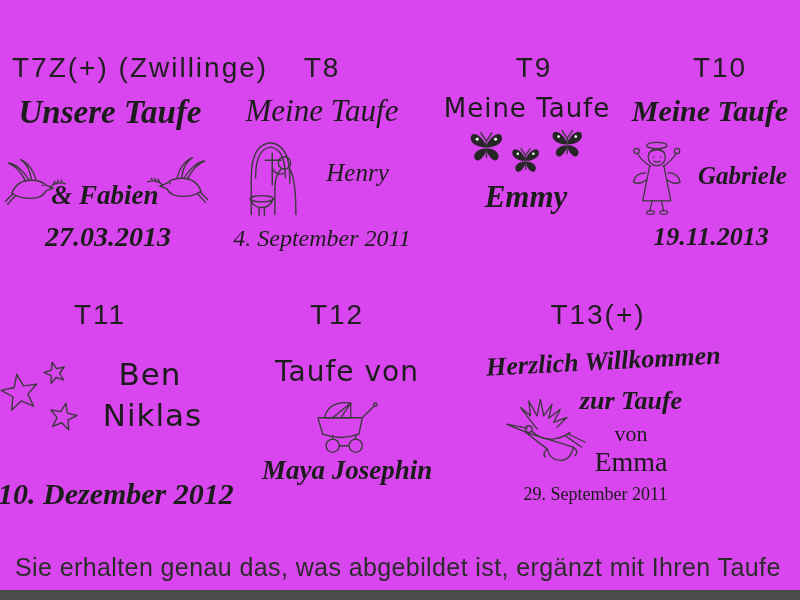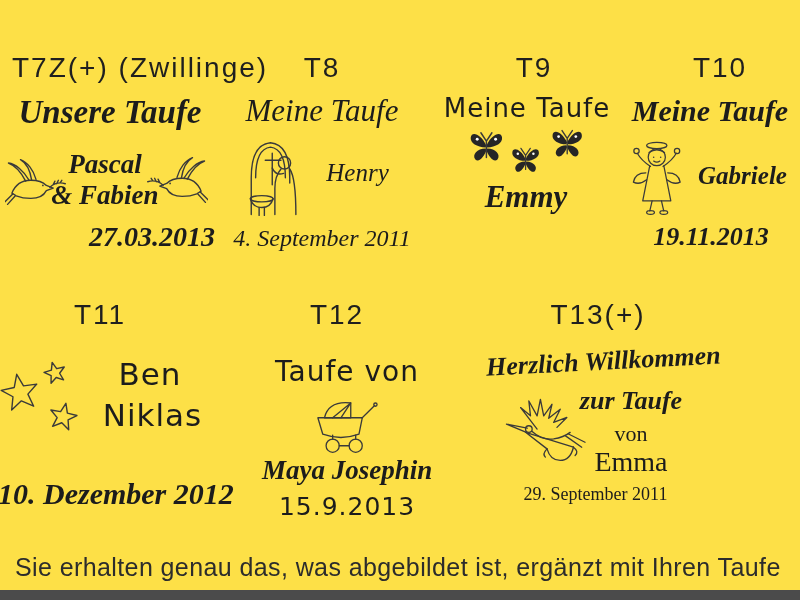--- a/index.html
+++ b/index.html
@@ -1,16 +1,16 @@
 <!DOCTYPE html>
 <html><head>
 <meta charset="utf-8">
 <style>
   html,body{margin:0;padding:0;}
-  .canvas{position:relative;width:800px;height:600px;background:#fde047;overflow:hidden;
+  .canvas{position:relative;width:800px;height:600px;background:#d946ef;overflow:hidden;
           font-family:"Liberation Sans",sans-serif;color:#252525;}
   .abs{position:absolute;}
   .ctr{text-align:center;white-space:nowrap;}
   .hdr{font-family:"Liberation Sans",sans-serif;font-weight:400;letter-spacing:2px;
        font-size:28px;color:#1f1f1f;}
   .script-b{font-family:"Liberation Serif",serif;font-style:italic;font-weight:bold;color:#1c1c1c;}
   .serif-it{font-family:"Liberation Serif",serif;font-style:italic;color:#1c1c1c;}
   .serif{font-family:"Liberation Serif",serif;color:#1c1c1c;text-align:center;}
   .casual{font-family:"DejaVu Sans",sans-serif;letter-spacing:1px;color:#1c1c1c;}
   .caption{font-family:"Liberation Sans",sans-serif;font-size:25px;letter-spacing:0.4px;
@@ -46,23 +46,22 @@
   </svg>
 
   <div class="abs ctr hdr" style="left:12px;top:52px;width:240px;">T7Z(+) (Zwillinge)</div>
   <div class="abs ctr script-b" style="left:0;top:94px;width:220px;font-size:33px;">Unsere Taufe</div>
   <svg class="abs" style="left:5px;top:158px;" width="62" height="48" viewBox="0 0 72 54">
       <use href="#dove"></use>
     </svg>
   <svg class="abs" style="left:146px;top:156px;" width="62" height="48" viewBox="0 0 72 54">
       <use href="#dove" transform="translate(72,0) scale(-1,1)"></use>
     </svg>
-  <div class="abs ctr script-b" style="left:0;top:149px;width:210px;font-size:27px;">Pascal</div>
   <div class="abs ctr script-b" style="left:0;top:180px;width:210px;font-size:27px;">&amp; Fabien</div>
-  <div class="abs ctr script-b" style="left:0;top:221px;width:216px;font-size:28px;margin-left:44px;">27.03.2013</div>
+  <div class="abs ctr script-b" style="left:0;top:221px;width:216px;font-size:28px;">27.03.2013</div>
 
   <div class="abs ctr hdr" style="left:272px;top:52px;width:100px;">T8</div>
   <div class="abs ctr serif-it" style="left:227px;top:93px;width:190px;font-size:31px;">Meine Taufe</div>
   <svg class="abs" style="left:246px;top:134px;" width="56" height="84" viewBox="0 0 64 96">
     <path class="ink" d="M6,50 Q6,12 28,10 Q50,12 50,50 M6,50 V92 M50,41 V56"></path>
     <path class="ink" d="M11,50 Q11,17 28,15 Q45,17 45,50" stroke-width="1.2"></path>
     <path class="ink" d="M30,22 V58 M22,30 H40" stroke-width="2.4"></path>
     <circle class="ink" cx="44" cy="33" r="7"></circle>
     <path class="ink" d="M40,40 Q33,48 33,62 L33,92 M50,40 Q57,50 57,92"></path>
     <path class="ink" d="M43,45 Q34,48 30,39"></path>
@@ -119,21 +118,20 @@
     <path class="ink" d="M20,26 Q25,5 52,8 L52,26 Z"></path>
     <path class="ink" d="M52,8 L30,26 M52,8 L40,26" stroke-width="1.2"></path>
     <path class="ink" d="M12,26 L66,26 L62,46 Q40,54 18,46 Z"></path>
     <path class="ink" d="M66,26 L81,11"></path>
     <circle class="ink" cx="82" cy="10" r="2"></circle>
     <circle class="ink" cx="30" cy="60" r="8" stroke-width="2.6"></circle>
     <circle class="ink" cx="58" cy="60" r="8" stroke-width="2.6"></circle>
     <path class="ink" d="M30,52 V47 M58,52 V47 M38,60 H50" stroke-width="1.3"></path>
   </svg>
   <div class="abs ctr script-b" style="left:262px;top:455px;width:170px;font-size:27px;">Maya Josephin</div>
-  <div class="abs ctr casual" style="left:272px;top:492px;width:150px;font-size:25px;">15.9.2013</div>
 
   <div class="abs ctr hdr" style="left:538px;top:299px;width:120px;">T13(+)</div>
   <div class="abs ctr script-b" style="left:486px;top:347px;width:220px;font-size:26px;transform:rotate(-3deg);">Herzlich Willkommen</div>
   <div class="abs ctr script-b" style="left:531px;top:386px;width:200px;font-size:26px;">zur Taufe</div>
   <svg class="abs" style="left:502px;top:396px;" width="95" height="76" viewBox="0 0 110 92">
     <path class="ink" d="M3,34 L28,39 M3,34 L27,44"></path>
     <circle class="ink" cx="30" cy="40" r="4"></circle>
     <path class="ink" d="M34,43 Q46,54 60,52 Q72,50 80,44"></path>
     <path class="ink" d="M40,40 L20,14 L32,24 L30,6 L40,24 L44,4 L48,24 L58,10 L54,27 L68,16 L60,32 L76,26 L64,38" stroke-width="1.3"></path>
     <path class="ink" d="M78,46 L98,56 M74,48 L94,62"></path>

